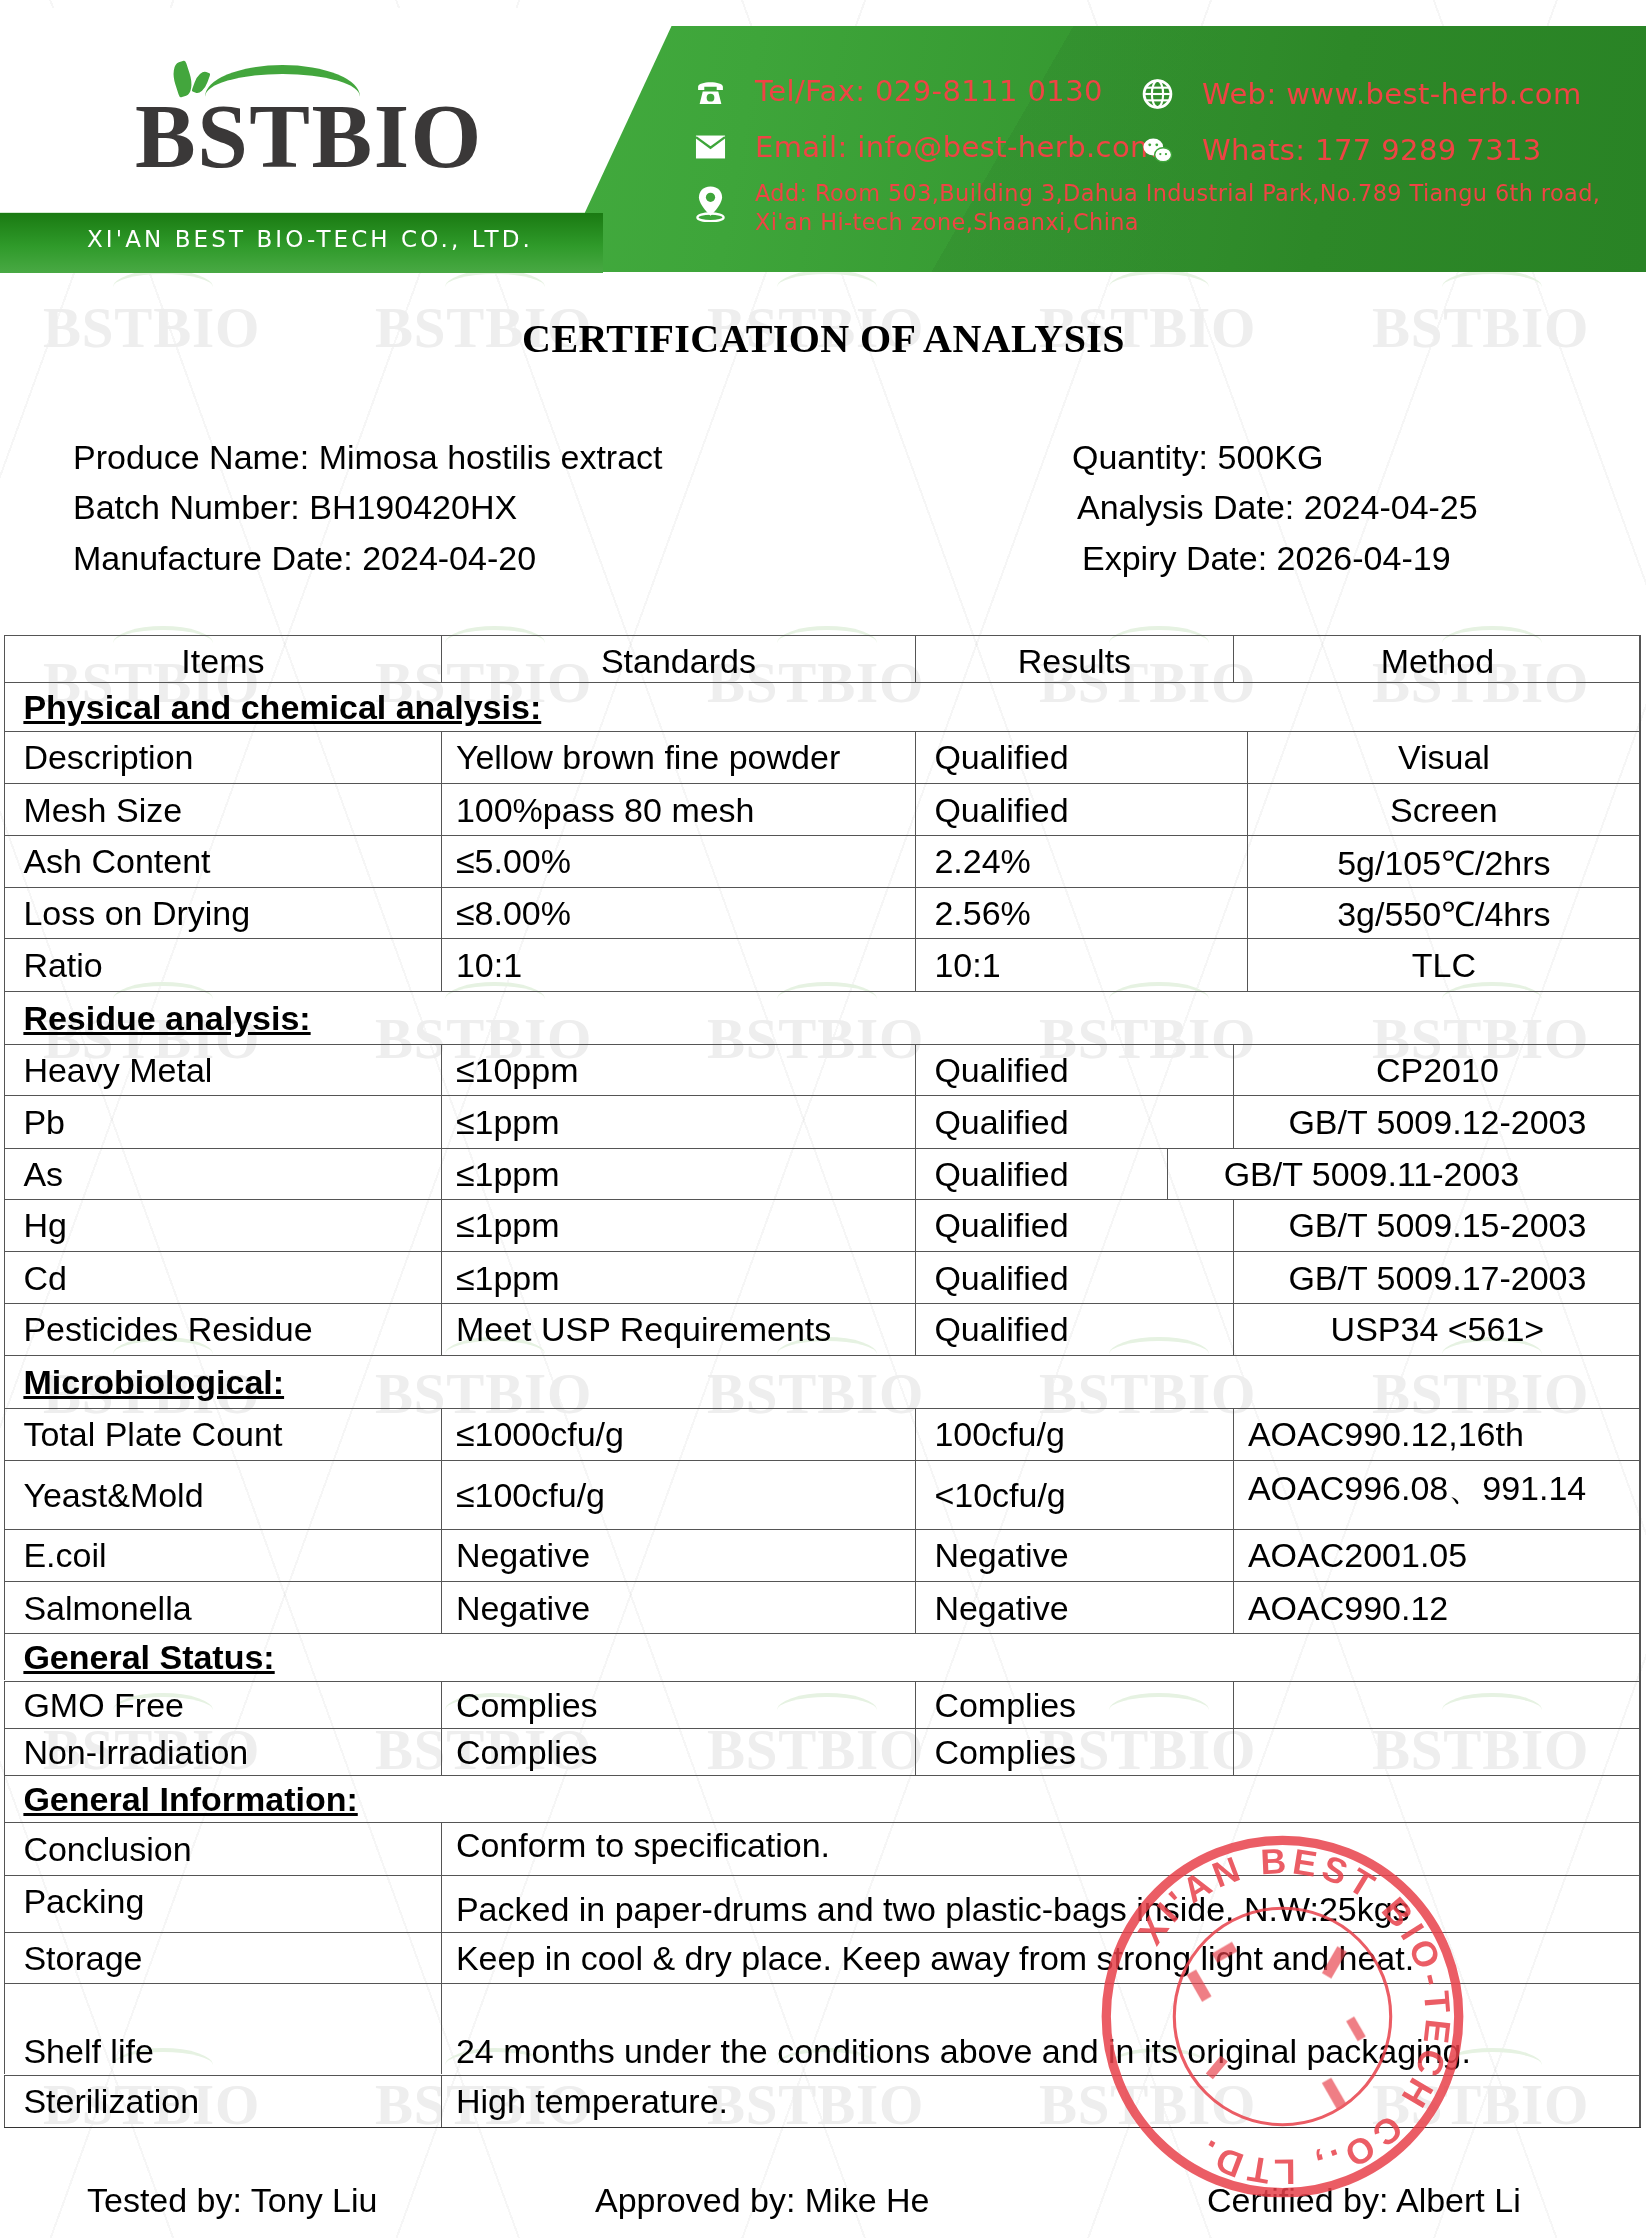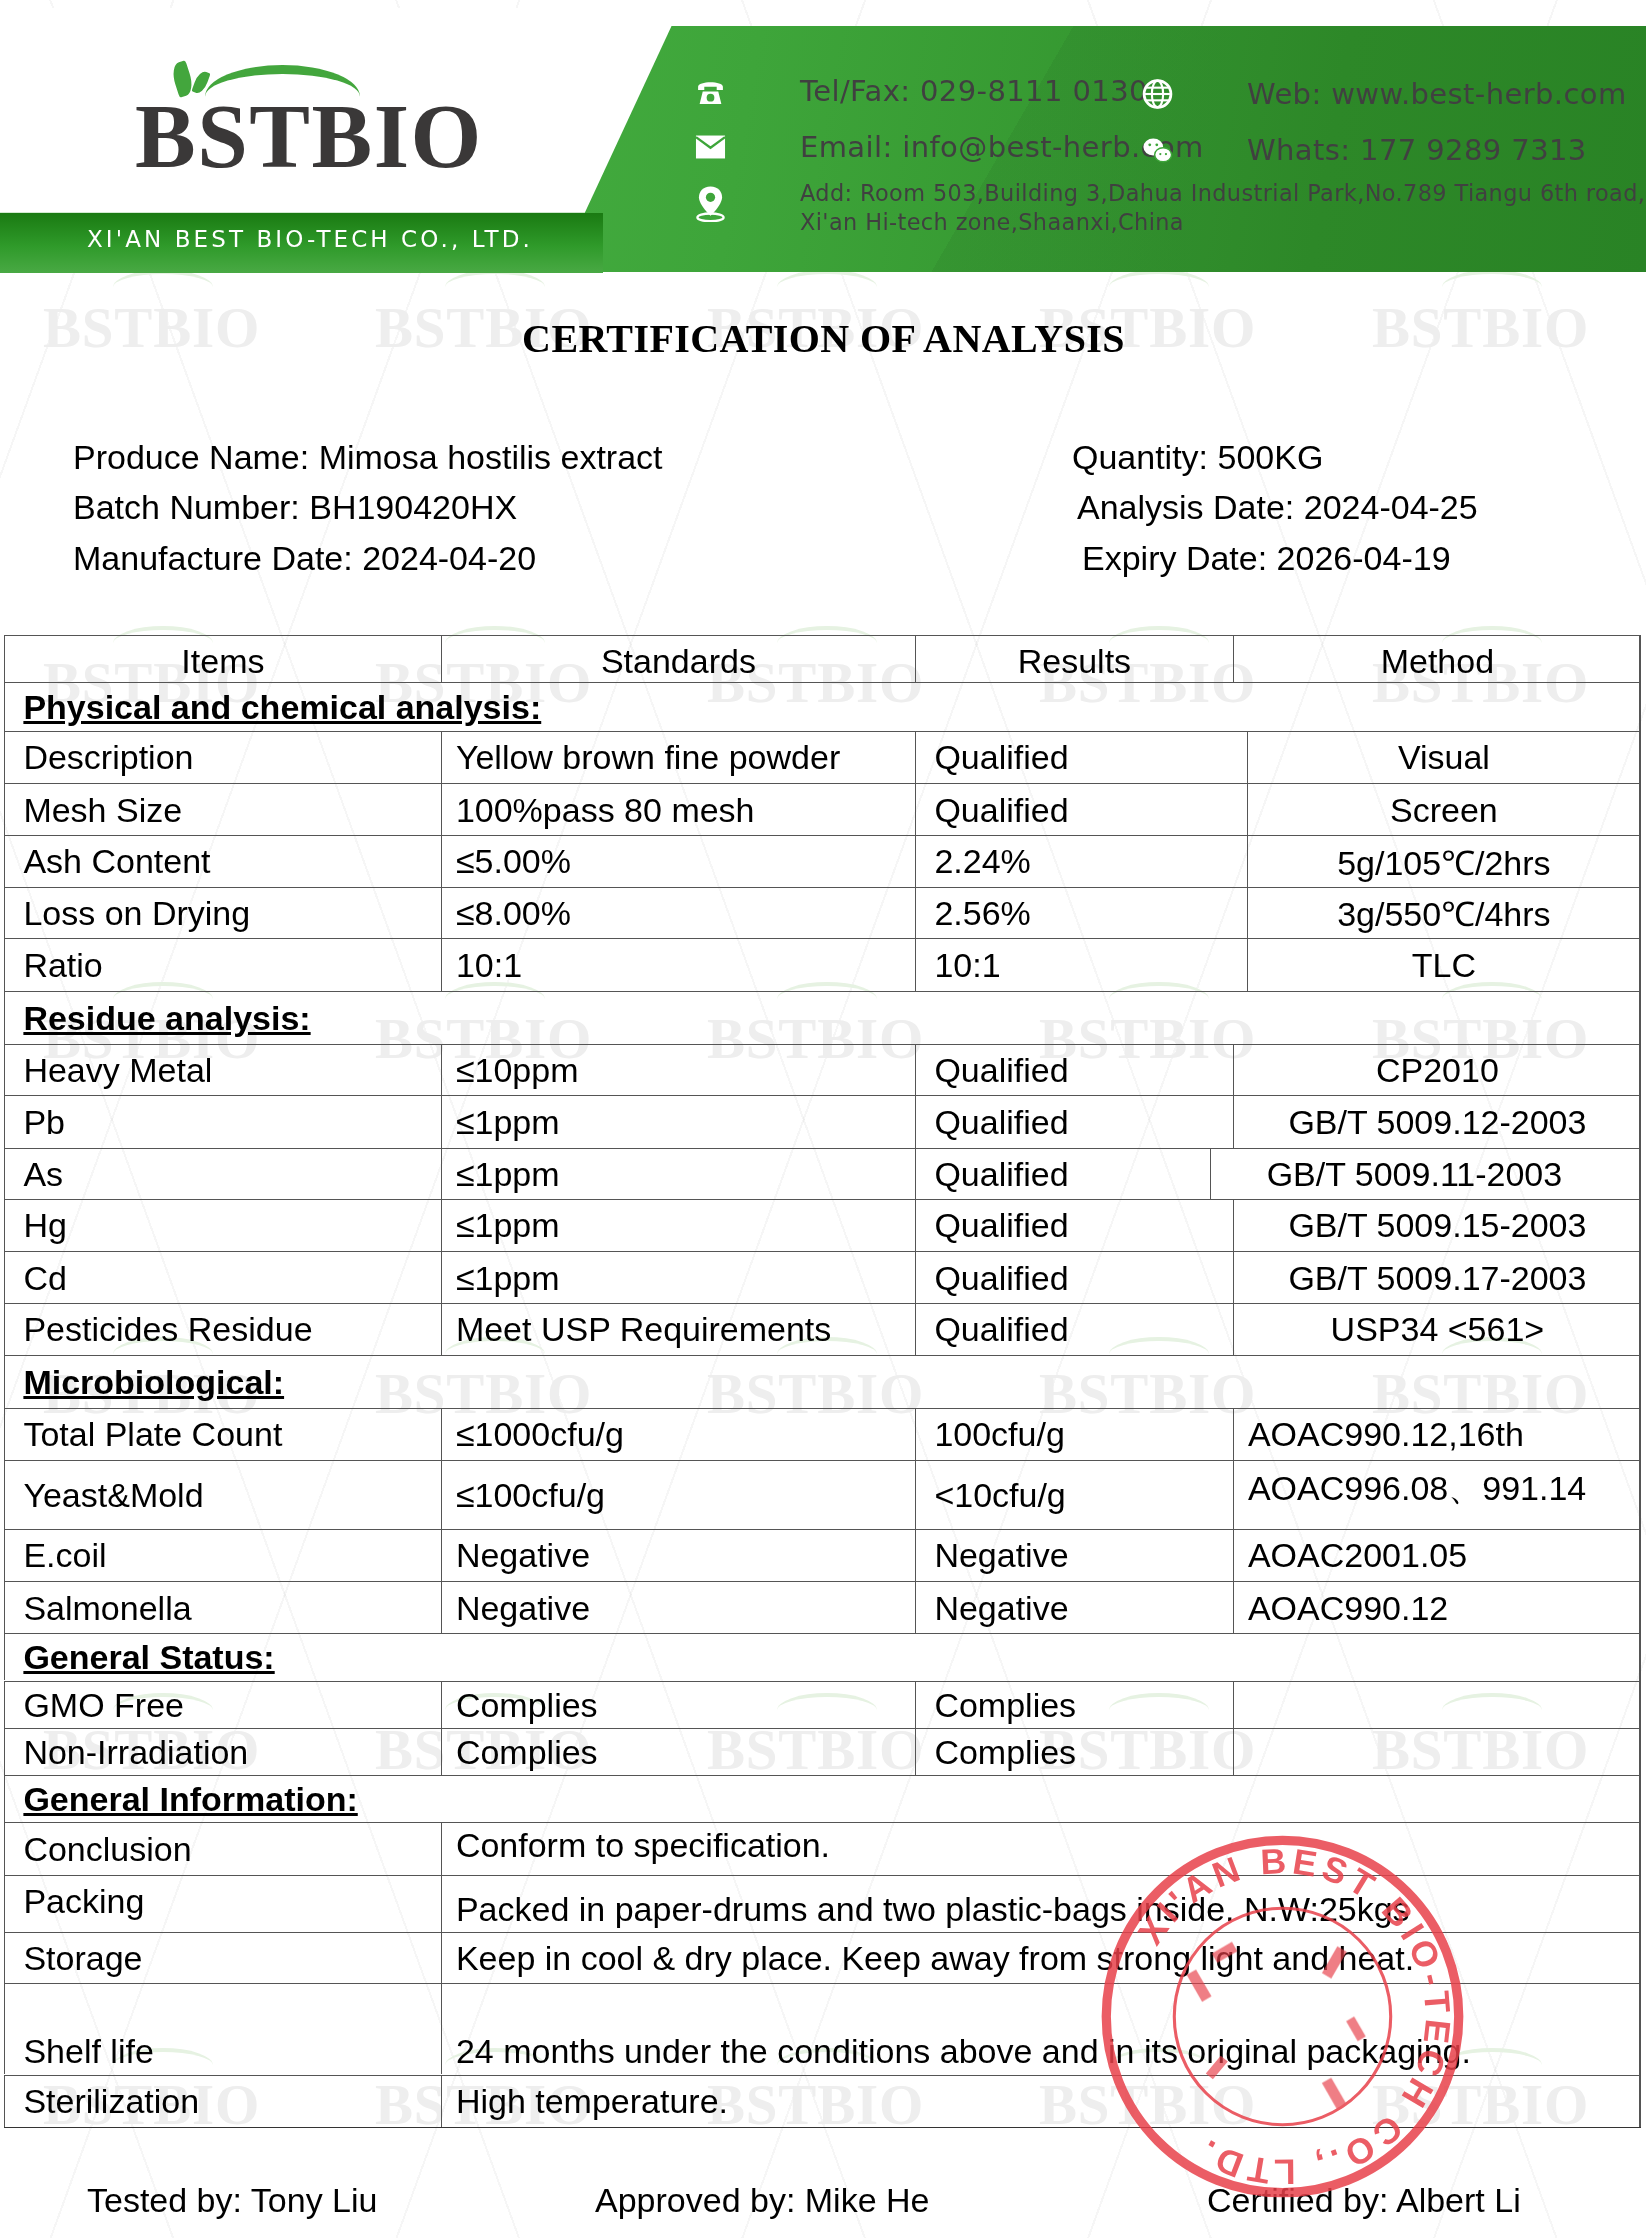--- a/index.html
+++ b/index.html
@@ -39,21 +39,21 @@
     clip-path:polygon(0 0, 100% 0, 86% 100%, 0 100%);
     box-shadow:0 1.5px 3.1px rgba(0,0,0,0.1);
   }
   .logo { position:absolute; left:135px; top:54px; width:348px; height:124px; }
   .logo-leaf1 { position:absolute; left:39px; top:0px; width:17px; height:34px; background:#43a63d; border-radius:60% 10% 60% 10%; transform:rotate(-18deg); }
   .logo-leaf2 { position:absolute; left:60px; top:9.3px; width:12.4px; height:23px; background:#43a63d; border-radius:60% 10% 60% 10%; transform:rotate(20deg); }
   .logo-arc { position:absolute; left:70px; top:3.1px; width:155px; height:54px; border-top:9.3px solid #43a63d; border-radius:55% 55% 0 0; }
   .logo-text { position:absolute; left:0; top:28px; font-family:"Liberation Serif", serif; font-weight:bold; font-size:91px; line-height:93px; color:#3a3838; letter-spacing:1.5px; }
   .company { position:absolute; left:87px; top:226px; font-size:23px; letter-spacing:3.1px; color:#ffffff; font-family:"DejaVu Sans", sans-serif; font-weight:normal; }
 
-  .contact { position:absolute; color:#404040; font-family:"DejaVu Sans", sans-serif; display:flex; align-items:center;gap:45px; }
+  .contact { position:absolute; color:#ef4444; font-family:"DejaVu Sans", sans-serif; display:flex; align-items:center; }
   .contact .ic { width:31px; height:31px; margin-right:29px; display:flex; align-items:center; justify-content:center; }
   .contact .txt { font-size:29px; letter-spacing:0.4px; }
   .c-tel { left:695px; top:74px; }
   .c-email { left:695px; top:130px; }
   .c-web { left:1142px; top:77px; }
   .c-whats { left:1142px; top:133px; }
   .c-addr { left:695px; top:179px; align-items:flex-start; }
   .c-addr .txt { font-size:22.4px; line-height:29px; }
   .c-addr .ic { margin-top:9.3px; }
 
@@ -348,21 +348,21 @@
   <div class="row" style="top:460px;height:53px">
     <div class="cell" style="left:0;width:437px">Pb</div>
     <div class="cell" style="left:437px;width:474px;padding-left:14px">≤1ppm</div>
     <div class="cell" style="left:911px;width:318px">Qualified</div>
     <div class="cell center" style="left:1229px;width:408px">GB/T 5009.12-2003</div>
   </div>
   <div class="row" style="top:513px;height:51px">
     <div class="cell" style="left:0;width:437px">As</div>
     <div class="cell" style="left:437px;width:474px;padding-left:14px">≤1ppm</div>
     <div class="cell" style="left:911px;width:318px">Qualified</div>
-    <div class="cell center" style="left:1206px;width:408px">GB/T 5009.11-2003</div>
+    <div class="cell center" style="left:1163px;width:408px">GB/T 5009.11-2003</div>
   </div>
   <div class="row" style="top:564px;height:52px">
     <div class="cell" style="left:0;width:437px">Hg</div>
     <div class="cell" style="left:437px;width:474px;padding-left:14px">≤1ppm</div>
     <div class="cell" style="left:911px;width:318px">Qualified</div>
     <div class="cell center" style="left:1229px;width:408px">GB/T 5009.15-2003</div>
   </div>
   <div class="row" style="top:616px;height:53px">
     <div class="cell" style="left:0;width:437px">Cd</div>
     <div class="cell" style="left:437px;width:474px;padding-left:14px">≤1ppm</div>

